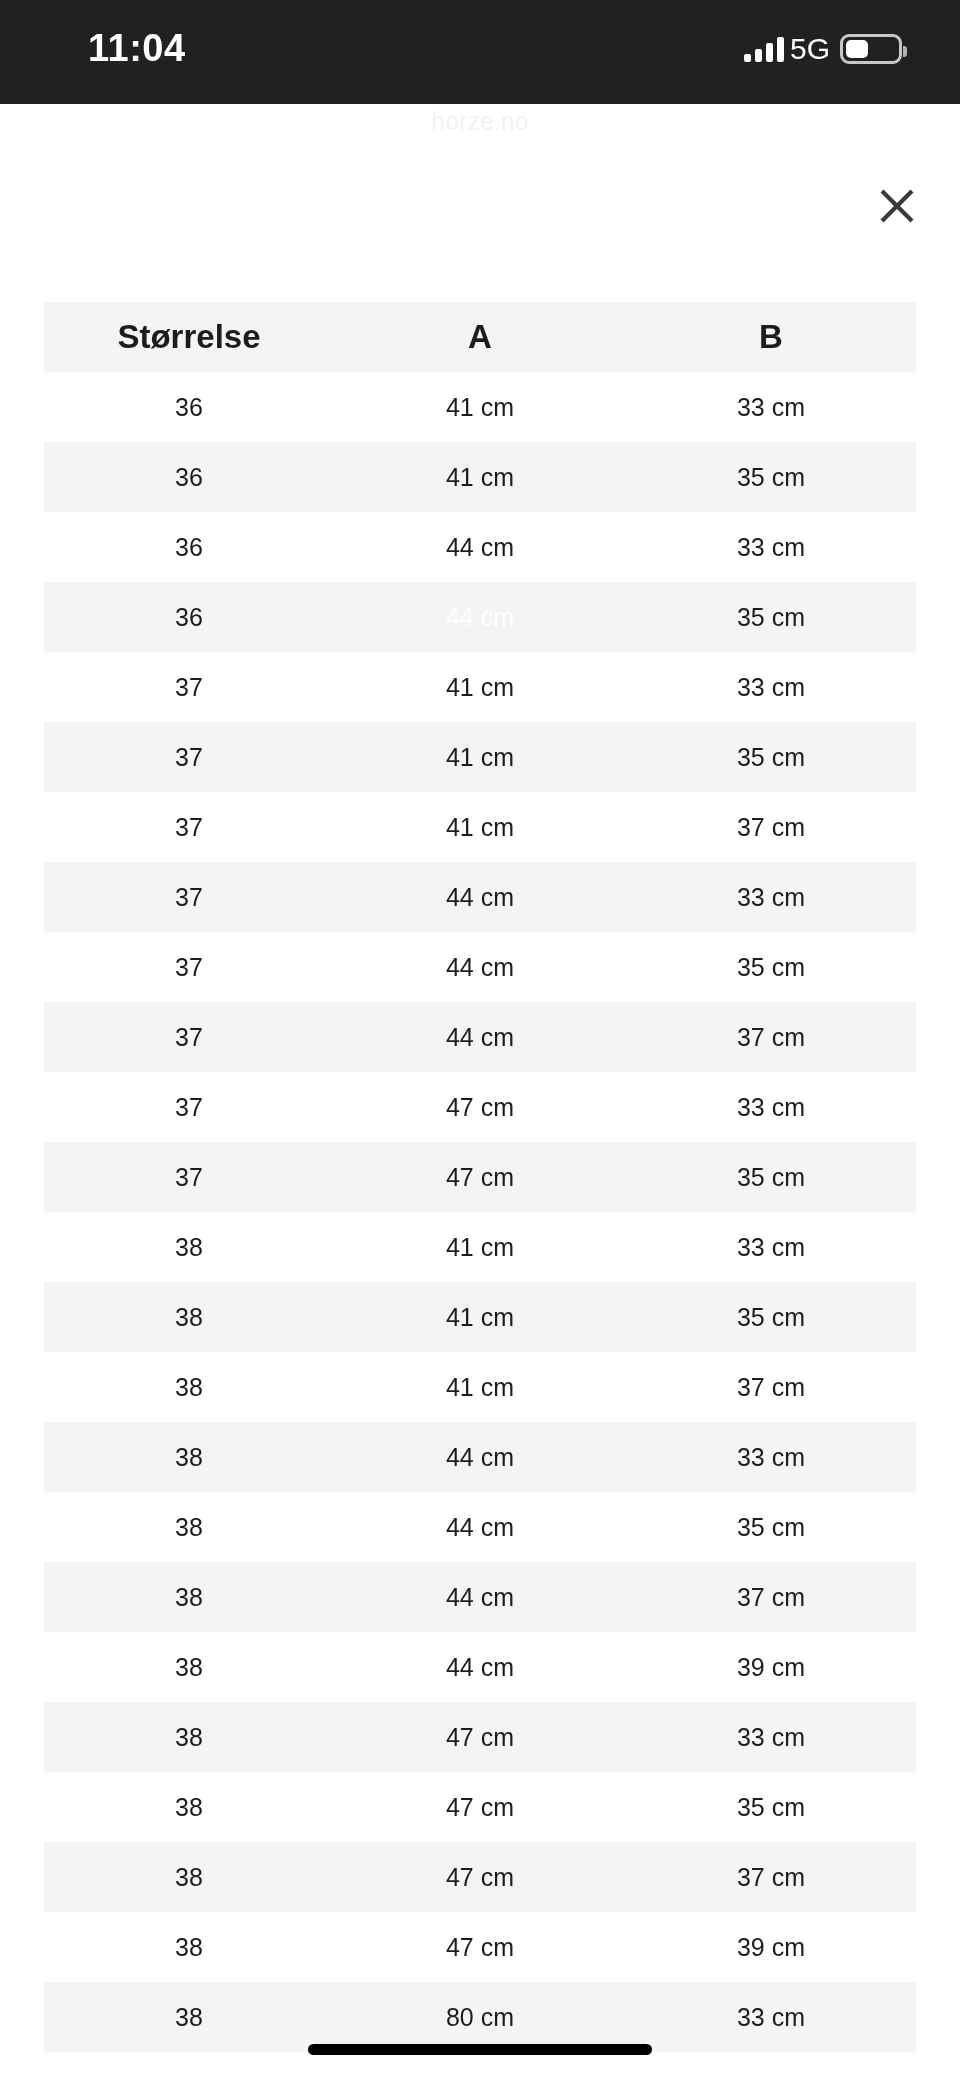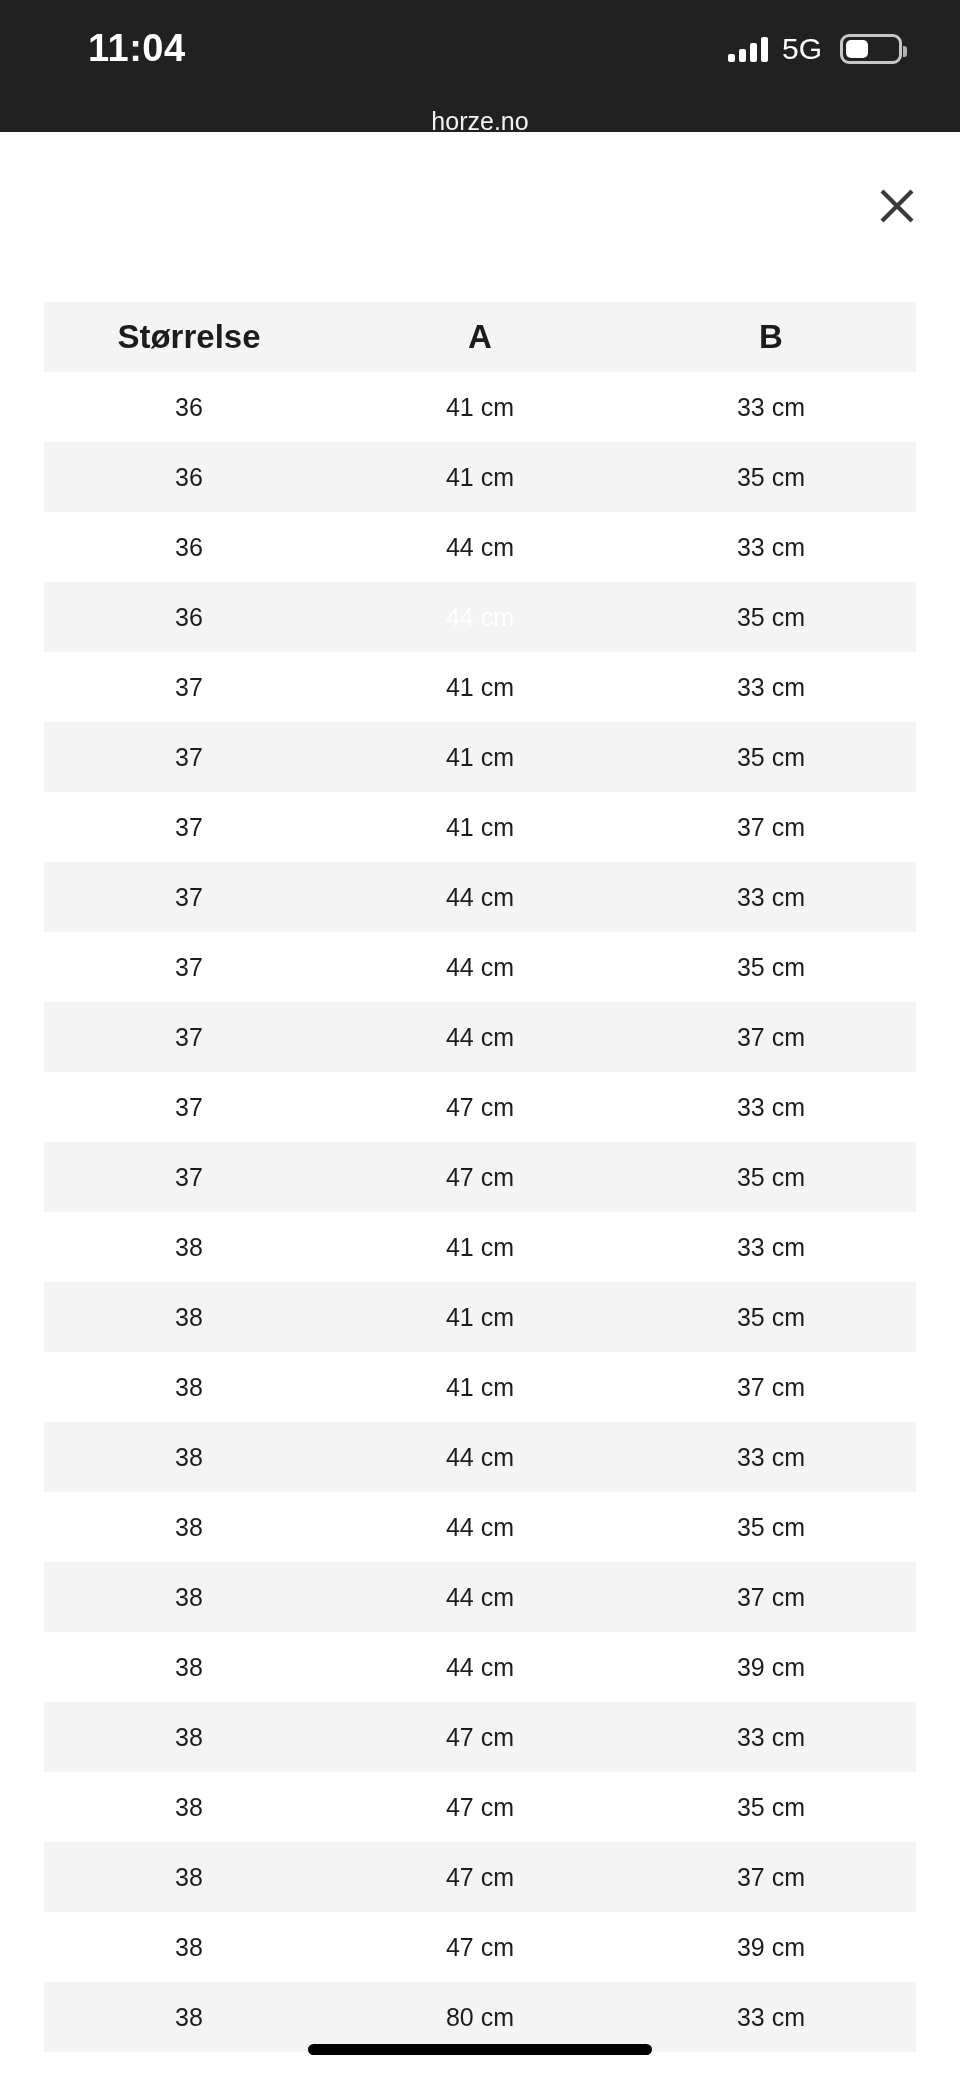--- a/index.html
+++ b/index.html
@@ -17,39 +17,39 @@
     width: 960px;
     height: 2077px;
     background: #ffffff;
   }
 
   
   .statusbar {
     position: absolute;
     top: 0; left: 0;
     width: 960px;
-    height: 132px;
+    height: 104px;
     background: #212121;
   }
   .clock {
     position: absolute;
     left: 88px;
     top: 27px;
     color: #ffffff;
     font-size: 38px;
     font-weight: 600;
     letter-spacing: 0.5px;
   }
   .status-right {
     position: absolute;
     right: 58px;
     top: 32px;
     display: flex;
     align-items: center;
-    gap: 12px;
+    gap: 4px;
     height: 34px;
   }
   .signal-bars {
     display: flex;
     align-items: flex-end;
     gap: 4px;
     height: 26px;
   }
   .signal-bars i {
     display: block;

